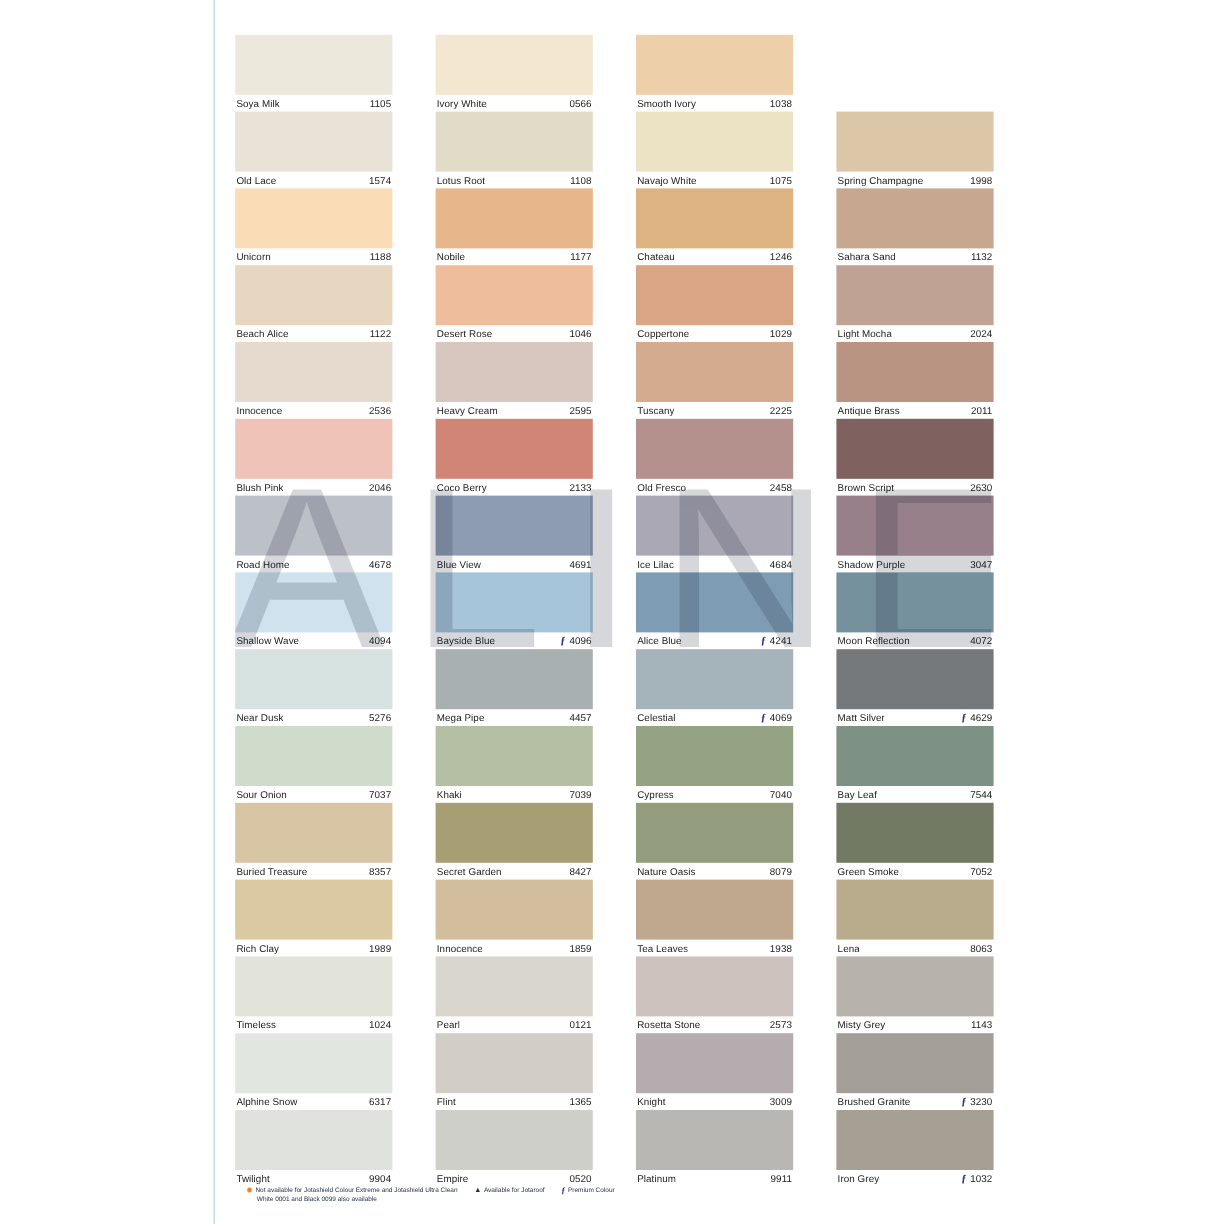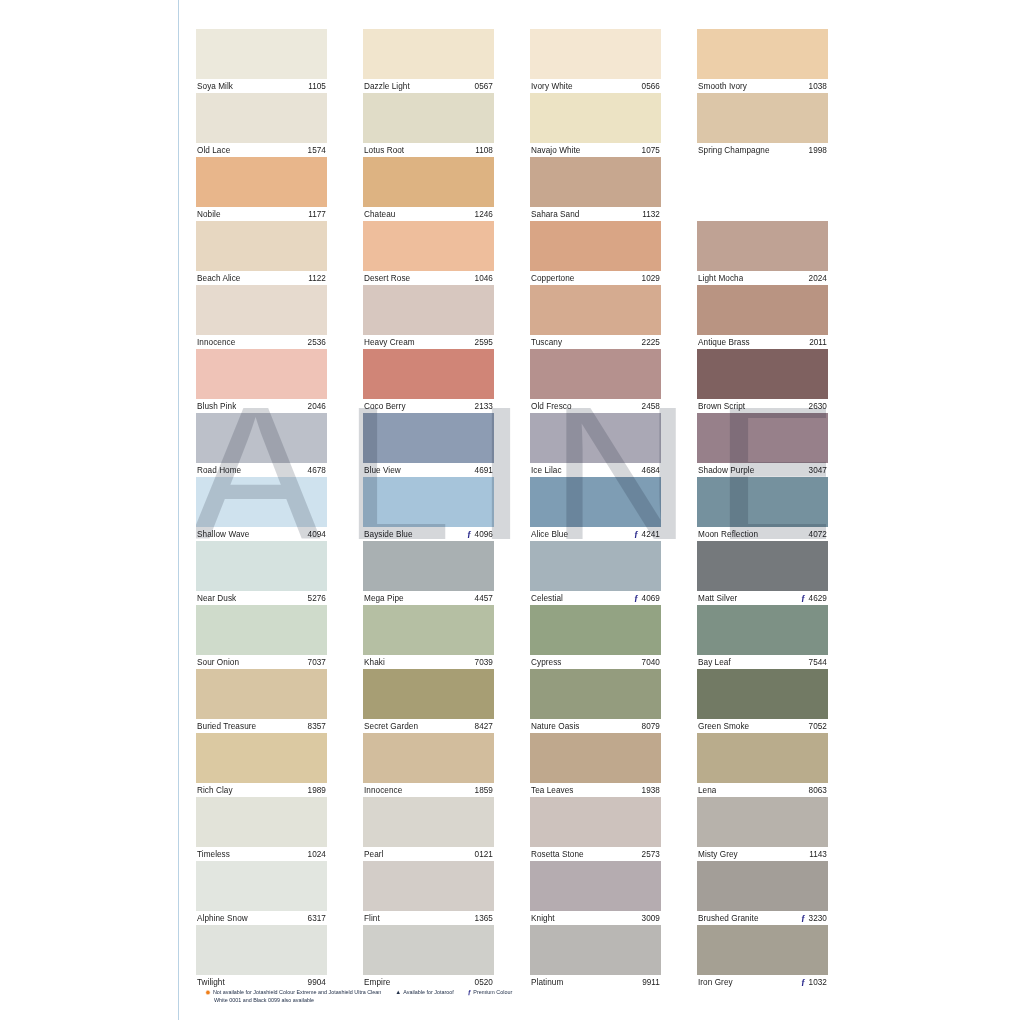--- a/index.html
+++ b/index.html
@@ -138,29 +138,20 @@
         <div class="cell">
           <div class="swatch" style="background: rgb(236, 233, 220);"></div>
           <div class="cell-label">
             <span class="cell-name">Soya Milk</span>
             <span class="cell-right">
               <span class="cell-code">1105</span>
             </span>
           </div>
         </div>
         <div class="cell">
-          <div class="swatch" style="background: rgb(241, 229, 205);"></div>
-          <div class="cell-label">
-            <span class="cell-name">Dazzle Light</span>
-            <span class="cell-right">
-              <span class="cell-code">0567</span>
-            </span>
-          </div>
-        </div>
-        <div class="cell">
           <div class="swatch" style="background: rgb(244, 231, 210);"></div>
           <div class="cell-label">
             <span class="cell-name">Ivory White</span>
             <span class="cell-right">
               <span class="cell-code">0566</span>
             </span>
           </div>
         </div>
         <div class="cell">
           <div class="swatch" style="background: rgb(237, 207, 169);"></div>
@@ -204,20 +195,29 @@
           <div class="swatch" style="background: rgb(220, 198, 168);"></div>
           <div class="cell-label">
             <span class="cell-name">Spring Champagne</span>
             <span class="cell-right">
               <span class="cell-code">1998</span>
             </span>
           </div>
         </div>
       </div>
       <div class="grid-row">
+        <div class="cell">
+          <div class="swatch" style="background: rgb(250, 220, 182);"></div>
+          <div class="cell-label">
+            <span class="cell-name">Unicorn</span>
+            <span class="cell-right">
+              <span class="cell-code">1188</span>
+            </span>
+          </div>
+        </div>
         <div class="cell">
           <div class="swatch" style="background: rgb(232, 182, 139);"></div>
           <div class="cell-label">
             <span class="cell-name">Nobile</span>
             <span class="cell-right">
               <span class="cell-code">1177</span>
             </span>
           </div>
         </div>
         <div class="cell">

